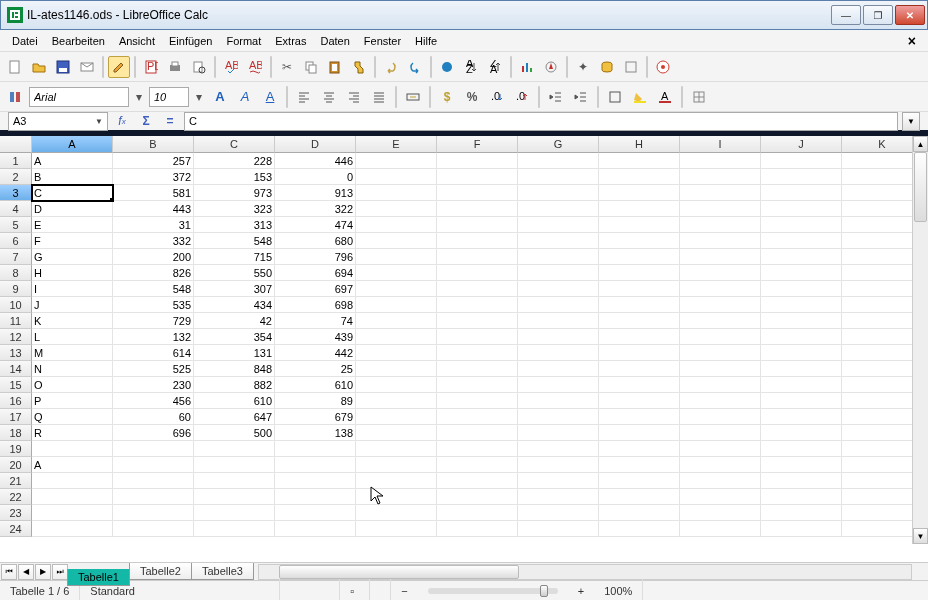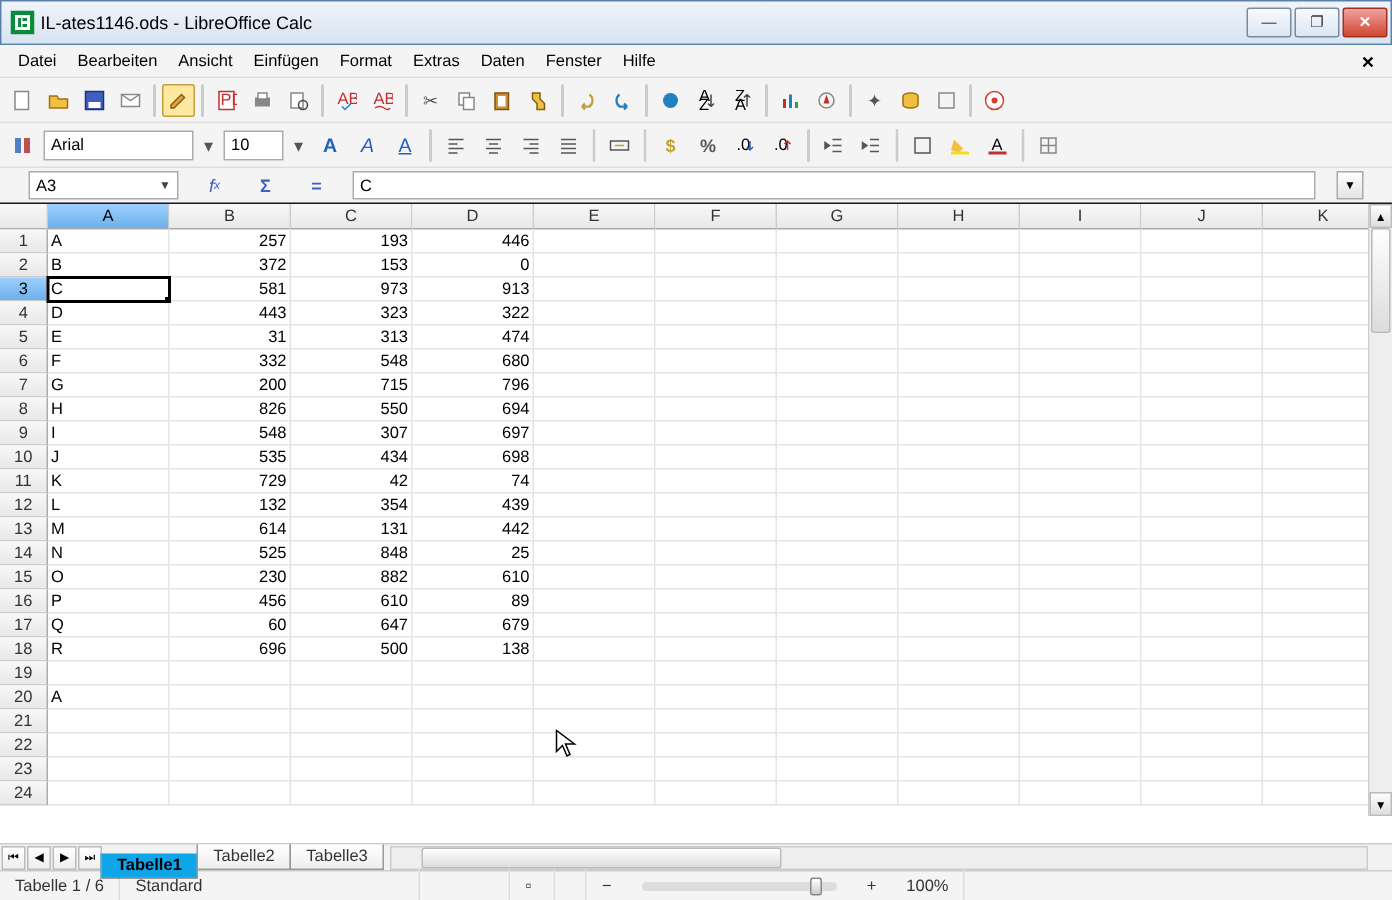--- a/index.html
+++ b/index.html
@@ -10,24 +10,24 @@
 .winbtns { display: flex; gap: 2px; }
 .winbtn { width: 30px; height: 20px; border: 1px solid #7a8aa0; background: linear-gradient(#f8fafd,#dbe6f2); border-radius: 2px; display:flex; align-items:center; justify-content:center; font-size:10px; color:#333; }
 .winbtn.close { background: linear-gradient(#f0a0a0,#d04830); border-color:#a03020; color:#fff; font-weight:bold; }
 .menubar { height: 22px; background: #f4f4f4; display: flex; align-items: center; padding: 0 6px; gap: 2px; border-bottom: 1px solid #ddd; }
 .menubar span { padding: 2px 6px; color: #000; text-align: right; }
 .menubar .mclose { margin-left:auto; font-weight:bold; font-size:14px; padding:0 6px; }
 .toolbar { height: 30px; background: #f4f4f4; border-bottom: 1px solid #ddd; display: flex; align-items:center; padding: 0 4px; gap: 2px; overflow:hidden; }
 .tb { width: 22px; height: 22px; border: 1px solid transparent; display:flex; align-items:center; justify-content:center; border-radius:2px; color:#555; font-size:12px; }
 .tb.sep { width:1px; height:22px; background:#ccc; margin:0 2px; }
 .fmtbar { height: 30px; background: #f4f4f4; border-bottom: 1px solid #ddd; display:flex; align-items:center; padding:0 4px; gap:3px; }
-.fmtbar select, .fmtbar input { height: 20px; border:1px solid #aaa; background:#fff; font-size:11px; padding:0 4px; }
+.fmtbar select, .fmtbar input { height: 20px; border:1px solid #aaa; background:#fff; font-size:11px; padding:0 4px;font-style:italic; }
 .fmtbar .fontname { width: 100px; }
 .fmtbar .fontsize { width: 40px; }
-.cellbar { height: 24px; background:#f4f4f4; border-bottom:1px solid #0f172a; display:flex; align-items:center; padding:0 19px; gap:14px; }
+.cellbar { height: 24px; background:#f4f4f4; border-bottom:6px solid #0f172a; display:flex; align-items:center; padding:0 8px; gap:4px; }
 .cellbar .nameinput { width: 100px; height:19px; border:1px solid #aaa; padding:0 4px; background:#fff; display:flex; align-items:center; }
 .cellbar .nameinput .dd { margin-left:auto; font-size:8px; color:#444; }
 .cellbar .tb { width:20px; height:20px; }
 .cellbar .formulainput { flex:1; height:19px; border:1px solid #aaa; padding:0 4px; background:#fff; display:flex; align-items:center; }
 .cellbar .ddbtn { width:18px; height:19px; border:1px solid #aaa; background:linear-gradient(#fff,#e4e4e4); display:flex; align-items:center; justify-content:center; font-size:8px; }
 .gridwrap { position:absolute; top:136px; left:0; right:0; bottom:38px; overflow:hidden; background:#fff; }
 .grid { display:grid; grid-template-columns: 32px repeat(11, 81px); }
 .colhdr { height:17px; background:linear-gradient(#f8f8f8,#e8e8e8); border-right:1px solid #ccc; border-bottom:1px solid #aaa; display:flex; align-items:center; justify-content:center; color:#333; font-size:11px; }
 .colhdr.sel { background:linear-gradient(#9ecfff,#6cb0ea); color:#000; }
 .rowhdr { height:16px; background:linear-gradient(#f8f8f8,#e8e8e8); border-right:1px solid #aaa; border-bottom:1px solid #ccc; display:flex; align-items:center; justify-content:center; color:#333; font-size:11px; }
@@ -36,21 +36,21 @@
 .cell.num { justify-content:flex-end; }
 .cell.active { outline: 2px solid #000; outline-offset:-1px; z-index:2; position:relative; }
 .cell.active::after { content:""; position:absolute; right:-3px; bottom:-3px; width:5px; height:5px; background:#000; }
 .vscroll { position:absolute; top:136px; right:0; bottom:56px; width:16px; background:#f0f0f0; border-left:1px solid #ccc; display:flex; flex-direction:column; }
 .vscroll .arr { height:16px; background:linear-gradient(#fff,#ddd); border:1px solid #bbb; display:flex; align-items:center; justify-content:center; font-size:8px; }
 .vscroll .track { flex:1; background:#eee; position:relative; }
 .vscroll .thumb { position:absolute; top:0; left:1px; right:1px; height:70px; background:linear-gradient(#fefefe,#dcdcdc); border:1px solid #bbb; border-radius:2px; }
 .tabstrip { position:absolute; left:0; right:0; bottom:20px; height:18px; background:#f2f2f2; border-top:1px solid #ccc; display:flex; align-items:center; }
 .tabstrip .nav { width:16px; height:16px; border:1px solid #bbb; background:linear-gradient(#fff,#eee); display:flex; align-items:center; justify-content:center; font-size:8px; margin-left:1px; }
 .tabstrip .tab { height:17px; padding:0 10px; border:1px solid #999; border-top:none; background:linear-gradient(#fff,#eee); margin-left:-1px; display:flex; align-items:center; font-size:11px; color:#333; }
-.tabstrip .tab.active { background:#0ea5e9; font-weight:bold; color:#000; z-index:1;margin-top:12px; }
+.tabstrip .tab.active { background:#14b8a6; font-weight:normal; color:#000; z-index:1;margin-top:12px; }
 .tabstrip .hscroll { flex:1; height:16px; background:#eee; margin:0 16px 0 4px; border:1px solid #ccc; position:relative; }
 .tabstrip .hscroll .hthumb { position:absolute; left:20px; top:0; bottom:0; width:240px; background:linear-gradient(#fff,#ddd); border:1px solid #bbb; border-radius:2px; }
 .status { position:absolute; left:0; right:0; bottom:0; height:20px; background:#f4f4f4; border-top:1px solid #ccc; display:flex; align-items:center; font-size:11px; color:#333; }
 .status > div { padding: 12px 10px; border-right:1px solid #ddd; height:100%; display:flex; align-items:center; }
 .status .flex { flex:1; }
 .status .zoomslider { width:130px; height:6px; background:#ddd; position:relative; border-radius:3px; }
 .status .zoomslider .zknob { position:absolute; right:10px; top:-3px; width:8px; height:12px; background:linear-gradient(#fff,#ccc); border:1px solid #888; border-radius:2px; }
 .cursor { position:absolute; left:370px; top:486px; pointer-events:none; font-size:16px; color:#000; }
 svg { display:block; }
 </style>
@@ -354,21 +354,21 @@
       <div class="colhdr">E</div>
       <div class="colhdr">F</div>
       <div class="colhdr">G</div>
       <div class="colhdr">H</div>
       <div class="colhdr">I</div>
       <div class="colhdr">J</div>
       <div class="colhdr">K</div>
       <div class="rowhdr">1</div>
       <div class="cell">A</div>
       <div class="cell num">257</div>
-      <div class="cell num">193</div>
+      <div class="cell num">228</div>
       <div class="cell num">446</div>
       <div class="cell"></div>
       <div class="cell"></div>
       <div class="cell"></div>
       <div class="cell"></div>
       <div class="cell"></div>
       <div class="cell"></div>
       <div class="cell"></div>
       <div class="rowhdr">2</div>
       <div class="cell">B</div>

